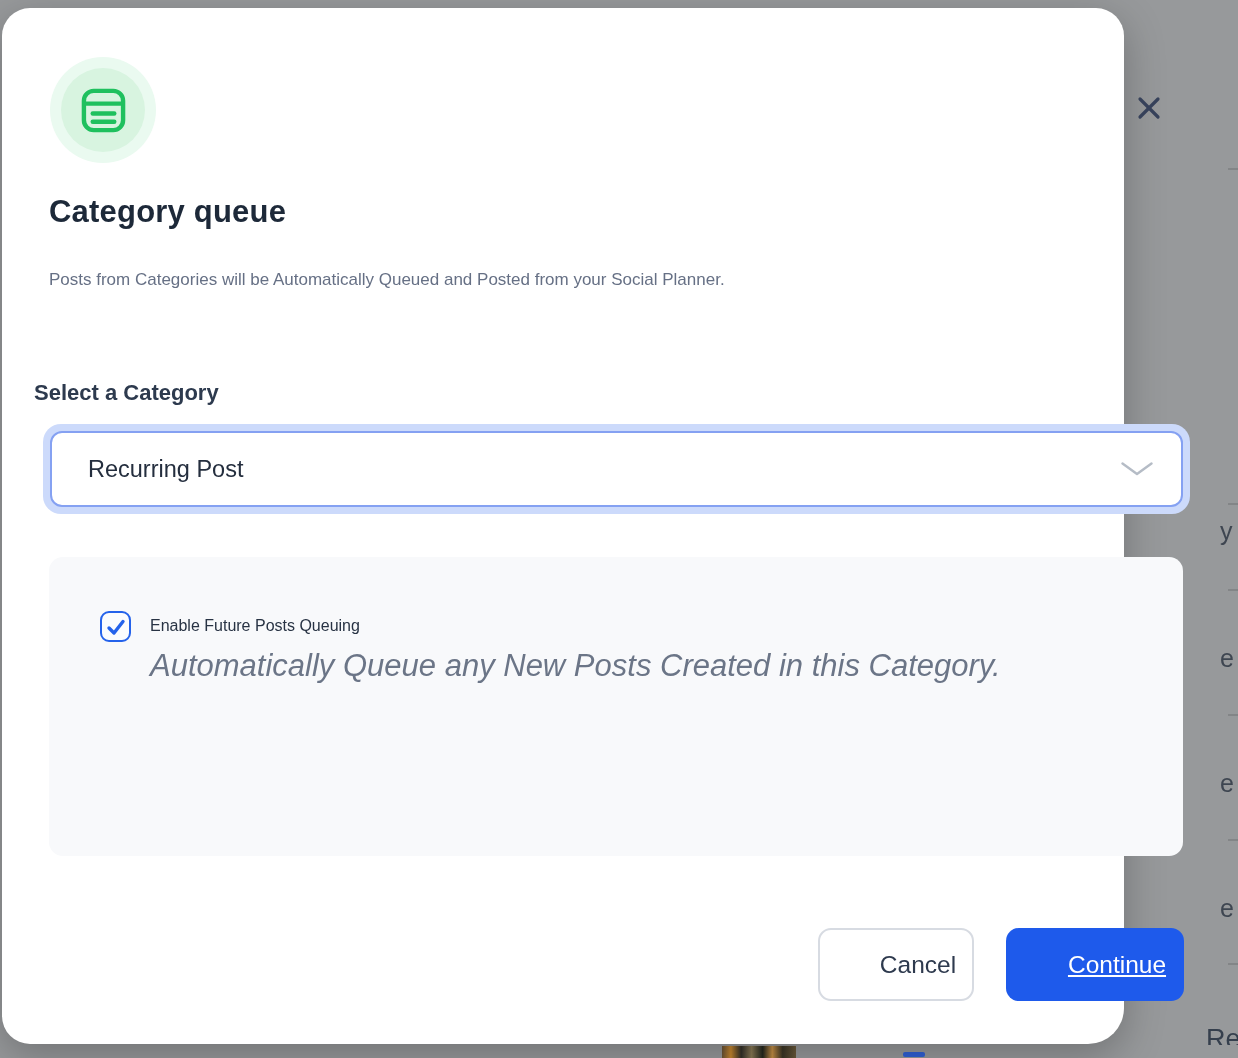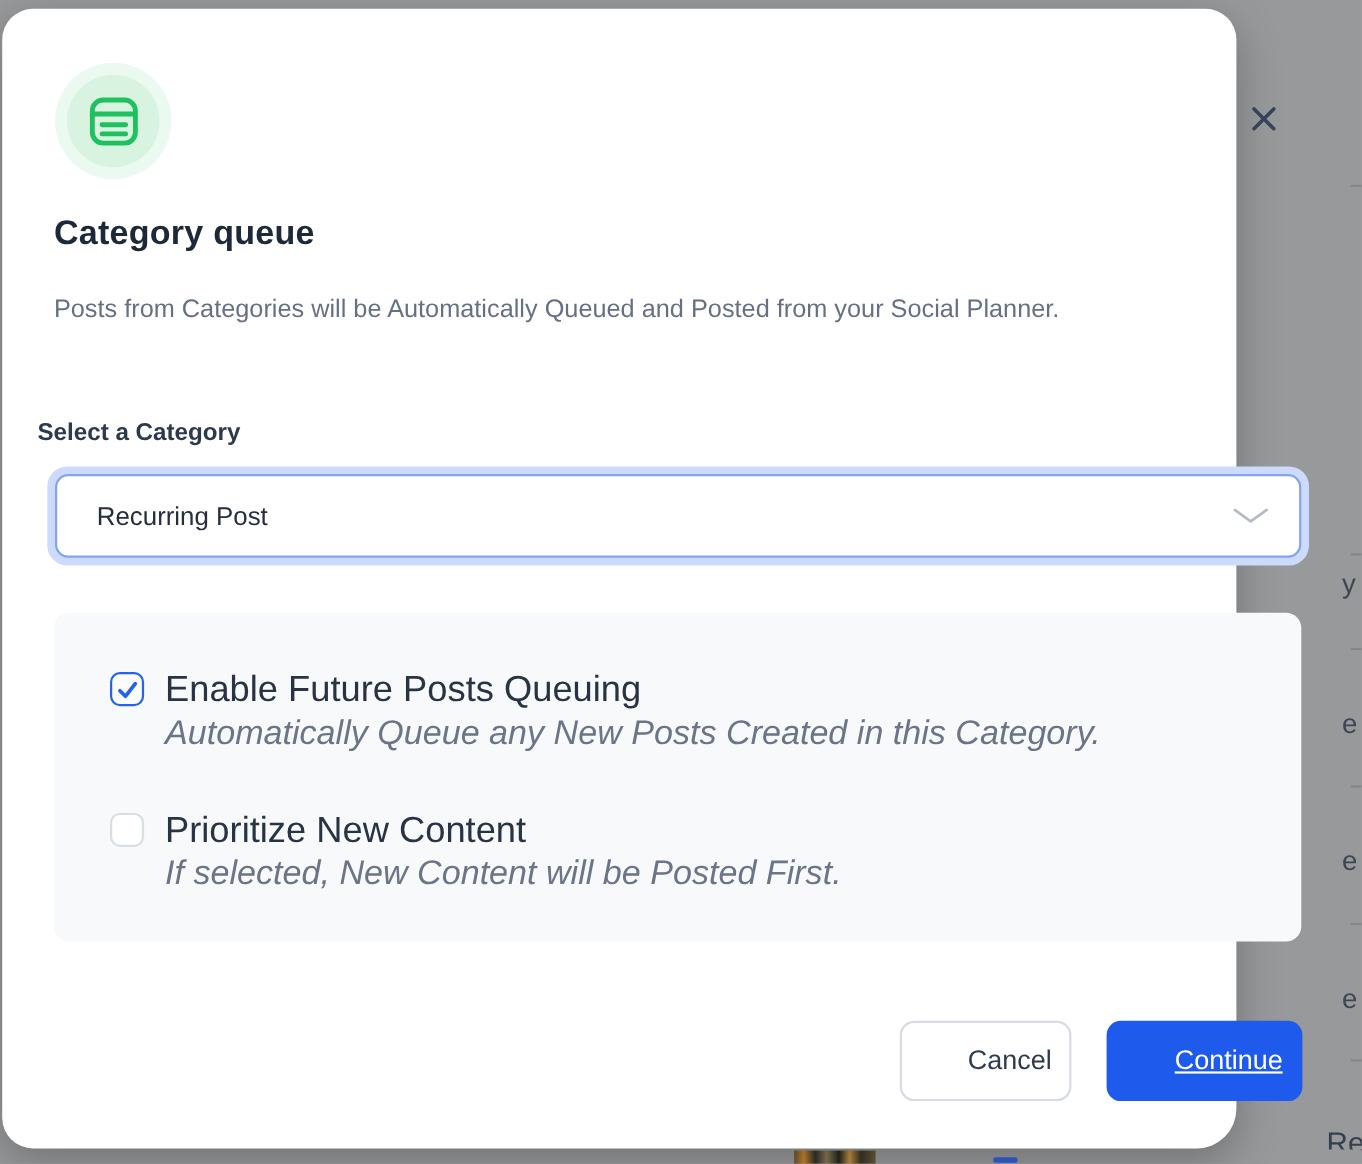--- a/index.html
+++ b/index.html
@@ -40,39 +40,39 @@
 
   .icon-badge{position:absolute;left:48px;top:49px;width:106px;height:106px;border-radius:50%;
     background:var(--icon-bg-outer);display:flex;align-items:center;justify-content:center;}
   .icon-badge-inner{width:84px;height:84px;border-radius:50%;background:var(--icon-bg-inner);
     display:flex;align-items:center;justify-content:center;}
 
   .close-btn{position:absolute;left:1131px;top:84px;width:32px;height:32px;border:none;background:transparent;
     cursor:pointer;display:flex;align-items:center;justify-content:center;padding:0;}
 
   .dialog-title{position:absolute;left:47px;top:186px;font-size:31px;font-weight:700;color:var(--title-text);letter-spacing:.2px;}
-  .dialog-desc{position:absolute;left:47px;top:252px;width:1090px;font-size:23px;line-height:40px;color:var(--muted-text);}
+  .dialog-desc{position:absolute;left:47px;top:252px;width:1090px;font-size:17px;line-height:40px;color:var(--muted-text);}
 
   .select-label{position:absolute;left:32px;top:372px;font-size:22px;font-weight:600;color:var(--label-text);}
   .select-ring{position:absolute;left:41px;top:416px;width:1147px;height:90px;border-radius:18px;background:var(--focus-ring);}
   .select-field{position:absolute;inset:7px;background:#fff;border:2px solid var(--focus-border);border-radius:12px;
     display:flex;align-items:center;padding:0 28px 0 36px;cursor:pointer;}
   .select-value{font-size:23.5px;color:#242e3e;flex:1;}
   .select-chevron{flex:none;}
 
   .options-panel{position:absolute;left:47px;top:549px;width:1134px;height:299px;background:var(--panel-bg);
     border-radius:14px;padding:52px 40px 0 51px;}
   .option-row{display:flex;align-items:flex-start;gap:19px;}
   .option-row + .option-row{margin-top:55px;}
   .checkbox{flex:none;width:31px;height:31px;border-radius:9px;border:2px solid var(--checkbox-border);
     background:#fff;display:flex;align-items:center;justify-content:center;cursor:pointer;margin-top:2px;}
   .checkbox.checked{border-color:var(--accent-blue);background:#fbfcfe;}
   .checkbox .check{display:none;}
   .checkbox.checked .check{display:block;}
-  .option-label{font-size:33px;font-weight:500;color:var(--option-text);line-height:33px;}
+  .option-label{font-size:16px;font-weight:500;color:var(--option-text);line-height:33px;}
   .option-desc{font-size:31px;color:#6b7587;line-height:33px;margin-top:7px;font-style:italic;}
 
   .btn{position:absolute;top:920px;height:73px;border-radius:13px;font-family:inherit;font-size:24.5px;
     display:flex;align-items:center;justify-content:center;cursor:pointer;padding-left:44px;}
   .btn-cancel{left:816px;width:156px;background:#fff;border:2px solid var(--button-border);color:#2e3a4e;font-weight:500;}
   .btn-continue{left:1004px;width:178px;background:var(--continue-button);border:none;color:#fff;font-weight:500;text-decoration:underline;}
 </style>
 </head>
 <body>
 
@@ -136,29 +136,20 @@
           <svg class="check" width="22" height="22" viewBox="0 0 22 22">
             <polyline points="4,12 9,17 18,5.5" fill="none" stroke="var(--accent-blue)" stroke-width="3.4" stroke-linecap="round" stroke-linejoin="round"></polyline>
           </svg>
         </div>
         <div class="option-text">
           <div class="option-label">Enable Future Posts Queuing</div>
           <div class="option-desc">Automatically Queue any New Posts Created in this Category.</div>
         </div>
       </div>
 
-      <div class="option-row">
-        <div class="checkbox">
-          
-        </div>
-        <div class="option-text">
-          <div class="option-label">Prioritize New Content</div>
-          <div class="option-desc">If selected, New Content will be Posted First.</div>
-        </div>
-      </div>
 
     </div>
 
     <button class="btn btn-cancel">Cancel</button>
     <button class="btn btn-continue">Continue</button>
 
   </div>
 </div>
 
 </body></html>

